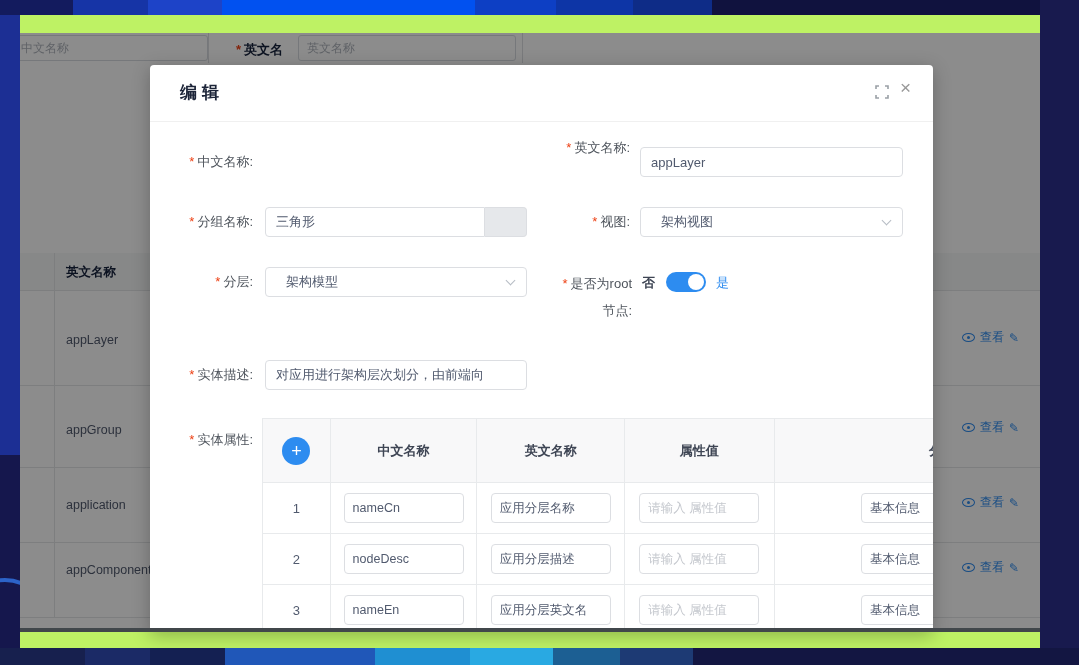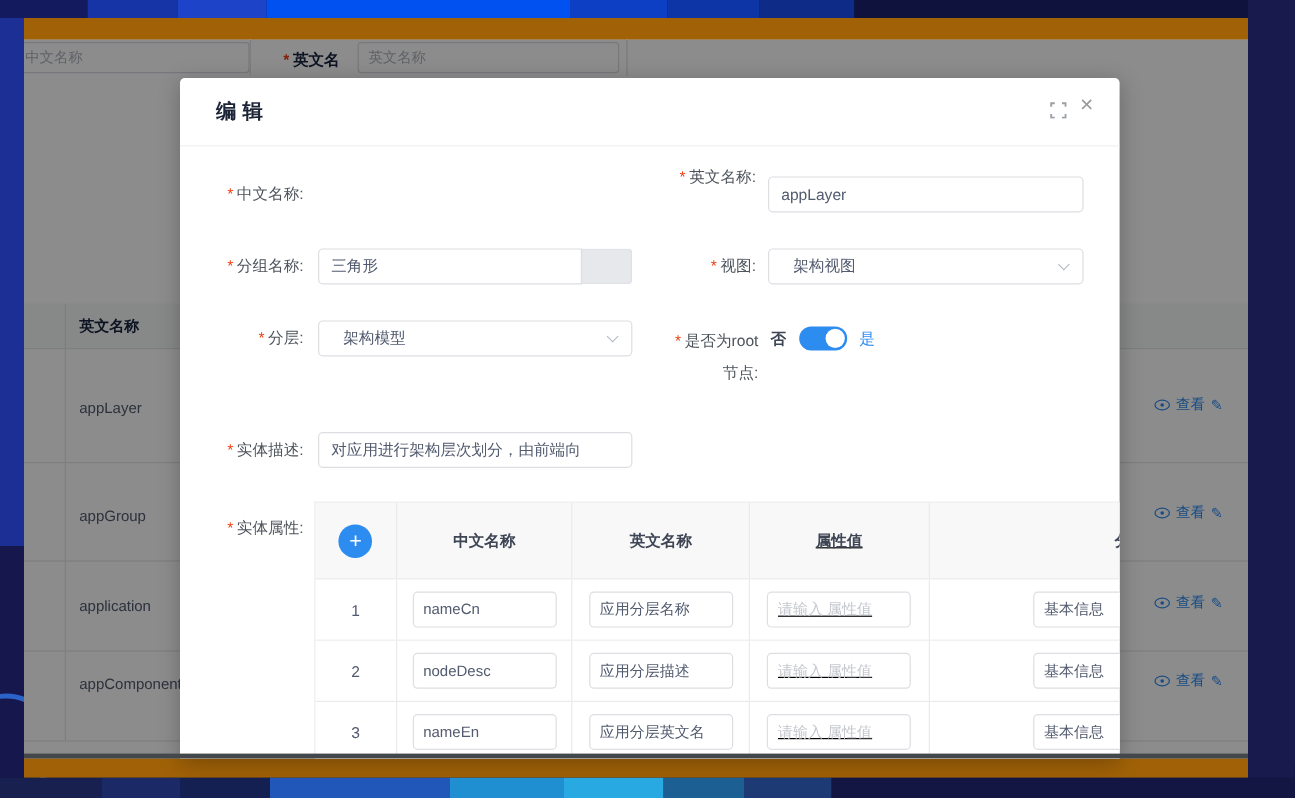--- a/index.html
+++ b/index.html
@@ -1,21 +1,21 @@
 <!DOCTYPE html>
 <html><head>
 <meta charset="utf-8">
 <style>
   html,body{margin:0;padding:0;background:#0b0d33;}
   *{box-sizing:border-box;font-family:"Liberation Sans","DejaVu Sans",sans-serif;}
   .screen{position:relative;width:1079px;height:665px;overflow:hidden;background:#12143f;}
   
   .decor{position:absolute;}
   
-  .paper{position:absolute;left:20px;top:15px;width:1020px;height:633px;background:#a16207;overflow:hidden;}
+  .paper{position:absolute;left:20px;top:15px;width:1020px;height:633px;background:#bef264;overflow:hidden;}
   .page{position:absolute;left:0;top:18px;width:1020px;height:599px;background:#ffffff;}
   .overlay{position:absolute;left:0;top:18px;width:1020px;height:599px;background:rgba(0,0,0,0.45);z-index:5;}
   .bottomline{position:absolute;left:0;top:613px;width:1020px;height:4px;background:#41474b;z-index:9;}
   
   .bg-input{position:absolute;border:1px solid #d7dbe0;border-radius:3px;background:#fff;color:#515a6e;font-size:12px;padding:0 8px;outline:none;}
   .bg-input::placeholder{color:#aeb3bb;}
   .vline{position:absolute;width:1px;background:#dcdee2;}
   .hline{position:absolute;height:1px;background:#e3e5e8;left:0;width:1020px;}
   .bg-label{position:absolute;font-size:12.5px;font-weight:bold;color:#17233d;}
   .bg-cell{position:absolute;font-size:12.5px;color:#515a6e;}
@@ -36,21 +36,21 @@
   .caret{position:absolute;right:12px;top:9px;width:7px;height:7px;border-right:1.5px solid #b6bcc4;border-bottom:1.5px solid #b6bcc4;transform:rotate(45deg);}
   .icon-btn{position:absolute;width:42px;height:30px;background:#e6e8eb;border:1px solid #dcdee2;border-left:none;border-radius:0 4px 4px 0;}
   .wraplabel{position:absolute;font-size:13px;color:#4e545c;text-align:right;line-height:27px;word-break:break-all;}
   .switch{position:absolute;width:40px;height:20px;border-radius:10px;background:#2d8cf0;}
   .knob{position:absolute;right:2px;top:2px;width:16px;height:16px;border-radius:50%;background:#fff;}
   .attr-table{position:absolute;left:112px;top:353px;width:720px;border:1px solid #e8eaec;border-bottom:none;}
   .t-hrow{display:flex;height:64px;background:#f8f8f9;border-bottom:1px solid #e8eaec;}
   .t-row{display:flex;height:51px;background:#fff;border-bottom:1px solid #e8eaec;}
   .t-cell{display:flex;align-items:center;justify-content:center;border-right:1px solid #e8eaec;height:100%;}
   .t-cell:last-child{border-right:none;justify-content:flex-end;}
-  .c0{width:68px;}.c1{width:147px;}.c2{width:148px;}.c3{width:150px;text-decoration:underline;}.c4{width:207px;}
+  .c0{width:68px;}.c1{width:147px;}.c2{width:148px;}.c3{width:150px;}.c4{width:207px;}
   .t-head-txt{font-size:13px;font-weight:bold;color:#3e4554;}
   .rownum{font-size:13px;color:#515a6e;}
   .cell-input{width:120px;height:30px;border:1px solid #dcdee2;border-radius:4px;color:#515a6e;font-size:12.5px;padding:0 8px;outline:none;background:#fff;}
   .cell-input::placeholder{color:#c5c8ce;}
   .plus-btn{width:28px;height:28px;border-radius:50%;background:#2d8cf0;color:#fff;font-size:18px;line-height:26px;text-align:center;border:none;cursor:pointer;}
   .winctl{position:absolute;color:#999;z-index:8;}
 </style>
 </head>
 <body>
 

